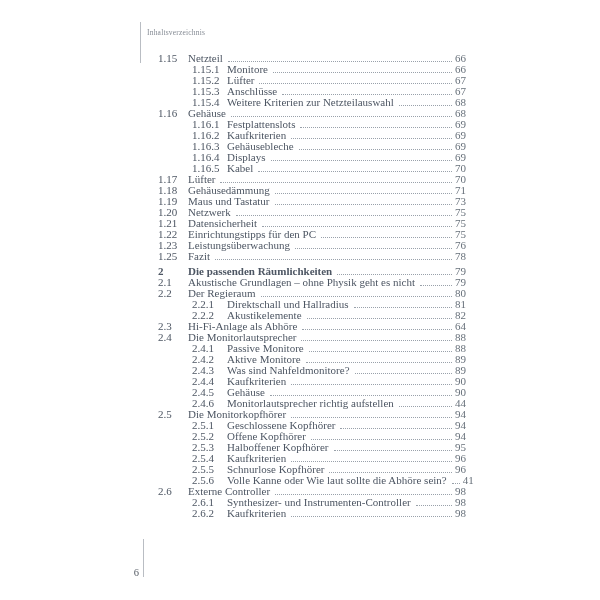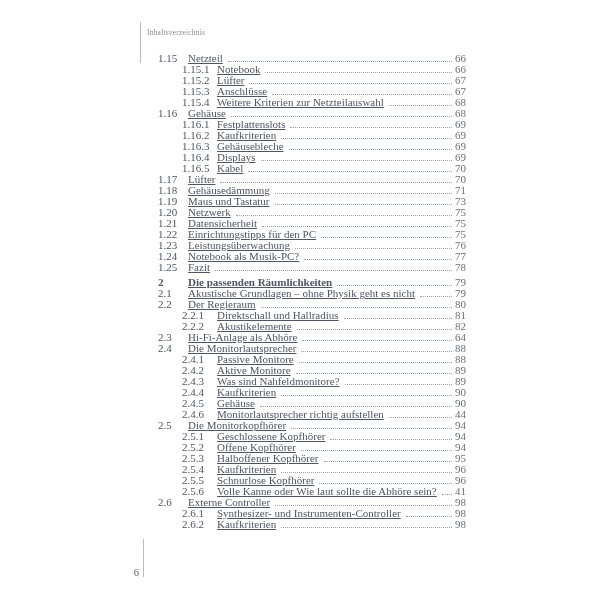--- a/index.html
+++ b/index.html
@@ -38,22 +38,22 @@
     display: flex;
     align-items: baseline;
     height: 11px;
     line-height: 11px;
     font-size: 11px;
     color: #4d5663;
     white-space: nowrap;
   }
   .toc-row.lvl1 { font-weight: bold; }
   .num { flex: none; width: 30px; }
-  .lvl3 .num { margin-left: 24px; width: 35px; }
-  .title { flex: none; text-decoration: underline; }
+  .lvl3 .num { margin-left: 34px; width: 35px; }
+  .title { flex: none; }
   .leader {
     flex: 1 1 auto;
     min-width: 8px;
     border-bottom: 1px dotted #99a1aa;
     margin: 0 3px 2px 5px;
   }
   .pg {
     flex: none;
     min-width: 16px;
     text-align: left;
@@ -85,21 +85,21 @@
   <div class="toc" id="toc">
       <div class="toc-section">
         <div class="toc-row lvl2">
           <span class="num">1.15</span>
           <span class="title">Netzteil</span>
           <span class="leader"></span>
           <span class="pg">66</span>
         </div>
         <div class="toc-row lvl3">
           <span class="num">1.15.1</span>
-          <span class="title">Notebook</span>
+          <span class="title">Monitore</span>
           <span class="leader"></span>
           <span class="pg">66</span>
         </div>
         <div class="toc-row lvl3">
           <span class="num">1.15.2</span>
           <span class="title">Lüfter</span>
           <span class="leader"></span>
           <span class="pg">67</span>
         </div>
         <div class="toc-row lvl3">
@@ -184,26 +184,20 @@
           <span class="num">1.22</span>
           <span class="title">Einrichtungstipps für den PC</span>
           <span class="leader"></span>
           <span class="pg">75</span>
         </div>
         <div class="toc-row lvl2">
           <span class="num">1.23</span>
           <span class="title">Leistungsüberwachung</span>
           <span class="leader"></span>
           <span class="pg">76</span>
-        </div>
-        <div class="toc-row lvl2">
-          <span class="num">1.24</span>
-          <span class="title">Notebook als Musik-PC?</span>
-          <span class="leader"></span>
-          <span class="pg">77</span>
         </div>
         <div class="toc-row lvl2">
           <span class="num">1.25</span>
           <span class="title">Fazit</span>
           <span class="leader"></span>
           <span class="pg">78</span>
         </div>
       </div>
       <div class="toc-section">
         <div class="toc-row lvl1">

